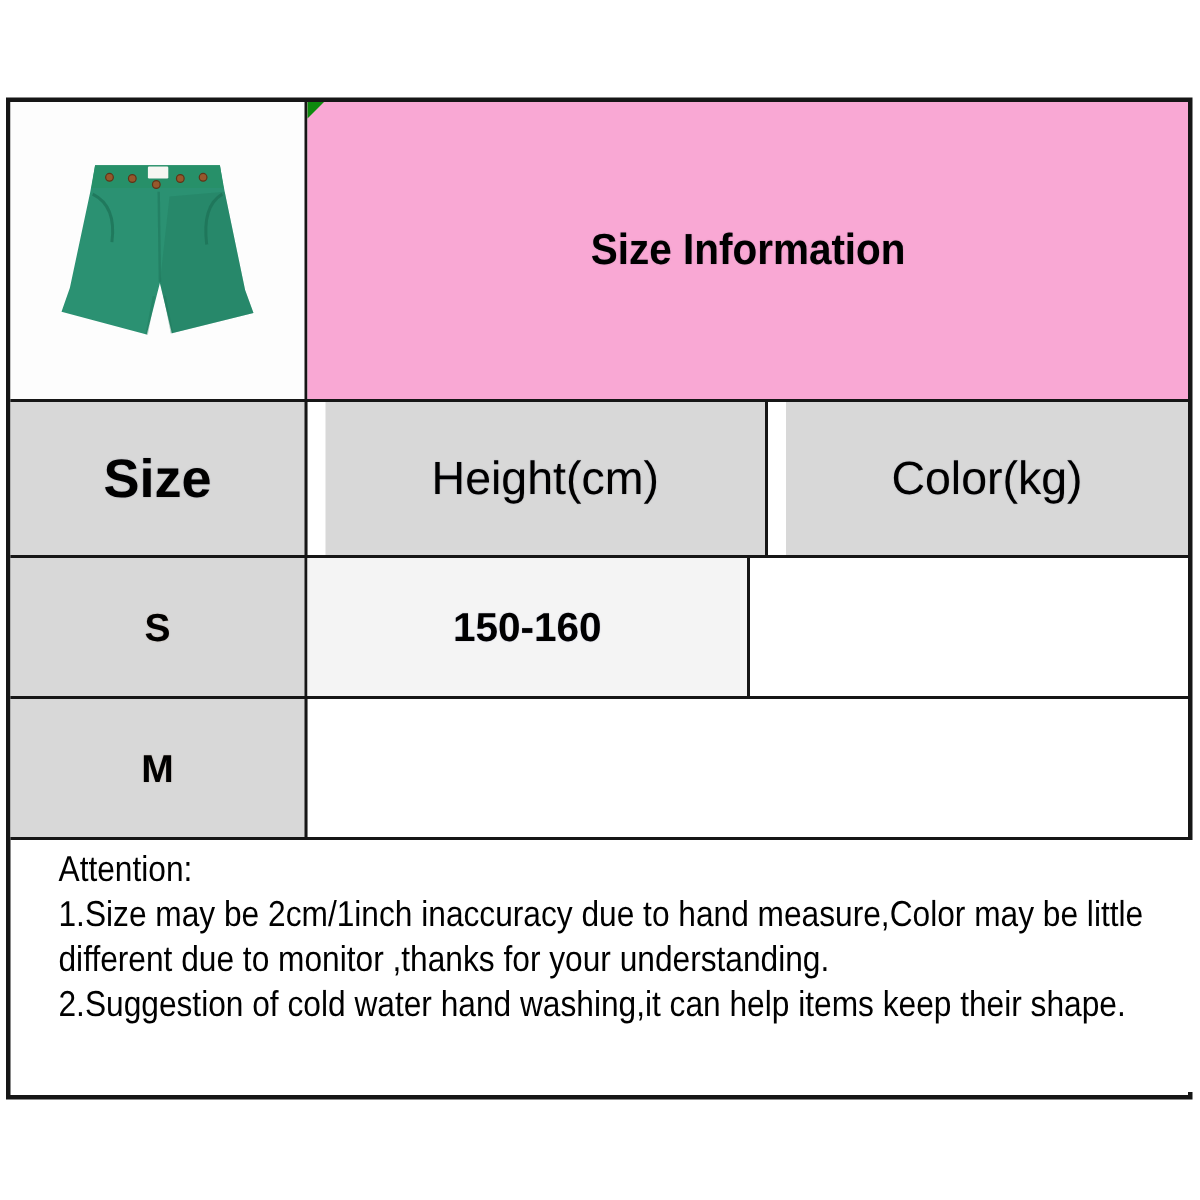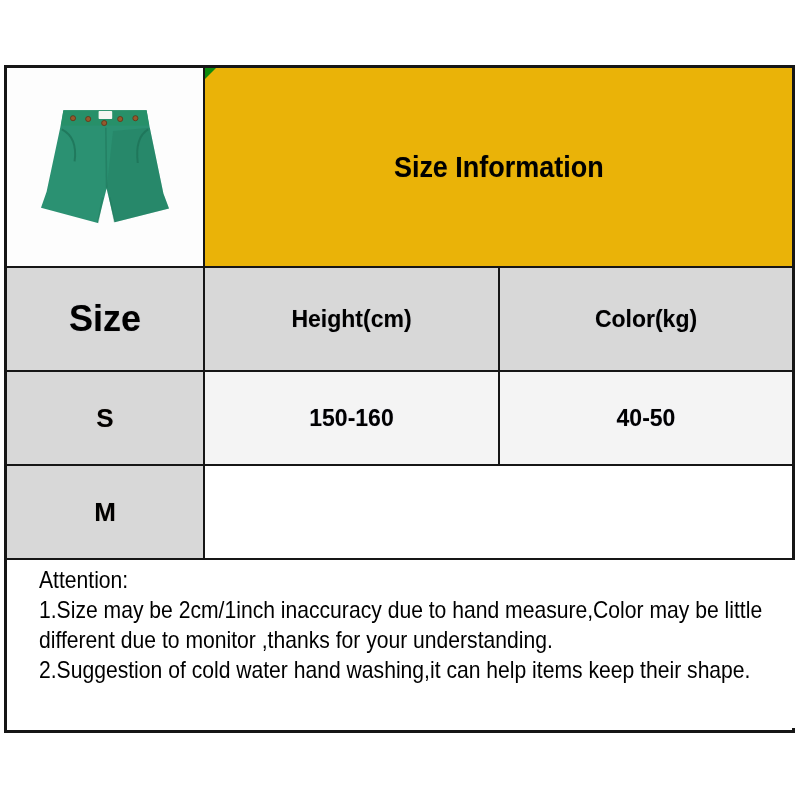--- a/index.html
+++ b/index.html
@@ -6,44 +6,44 @@
   body{
     width:800px;height:800px;background:#ffffff;position:relative;overflow:hidden;
     font-family:"Liberation Sans","DejaVu Sans",sans-serif;color:#000;
   }
   .sheet{
     position:absolute;left:4px;top:65px;width:791px;height:668px;
     box-sizing:border-box;border:3px solid #161616;background:#ffffff;
   }
   .row{display:flex;width:100%;box-sizing:border-box;}
   .row-photo   {height:200px;border-bottom:2px solid #161616;}
-  .row-header  {height:104px;border-bottom:2px solid #161616;}
+  .row-header  {height:104px;border-bottom:2px solid #161616;gap:12px;}
   .row-s       {height:94px; border-bottom:2px solid #161616;}
   .row-m       {height:94px; border-bottom:2px solid #161616;}
   .row-note    {height:168px;margin-left:23px;}
   .cell{
     box-sizing:border-box;display:flex;align-items:center;justify-content:center;
     position:relative;
   }
   .c1{width:198px;border-right:2px solid #161616;}
   .c2{width:295px;}
   .c3{flex:1;}
   .vline{border-right:2px solid #161616;}
   .photo-cell{background:#fdfdfd;}
-  .title-cell{background:#eab308;flex:1;}
+  .title-cell{background:#f9a8d4;flex:1;}
   .gray{background:#d8d8d8;}
   .light{background:#f4f4f4;}
   .title-text{
     font-weight:bold;font-size:29px;letter-spacing:0px;
     transform:scaleX(0.93);text-shadow:0 0 1px rgba(20,20,60,0.25);
   }
-  .colhead{font-weight:bold;font-size:23px;text-shadow:0 0 1px rgba(20,20,60,0.25);}
+  .colhead{font-weight:normal;font-size:31px;text-shadow:0 0 1px rgba(20,20,60,0.25);}
   .colhead-size{font-weight:bold;font-size:36px;text-shadow:0 0 1px rgba(20,20,60,0.3);}
   .rowlabel{font-weight:bold;font-size:26px;text-shadow:0 0 1px rgba(120,60,0,0.3);}
-  .num{font-weight:bold;font-size:23px;text-shadow:0 0 1px rgba(20,20,120,0.25);}
+  .num{font-weight:bold;font-size:27px;text-shadow:0 0 1px rgba(20,20,120,0.25);}
   .corner-marker{
     position:absolute;top:0;left:0;width:0;height:0;
     border-top:11px solid #0e8a0e;border-right:11px solid transparent;
   }
   .note-cell{
     background:#ffffff;flex:1;display:block;padding:5px 9px 0 9px;
   }
   .att-line{
     font-size:24px;line-height:30px;white-space:nowrap;
     transform:scaleX(0.88);transform-origin:0 50%;
@@ -91,21 +91,20 @@
 
   <div class="row row-header">
     <div class="cell c1 gray colhead-size">Size</div>
     <div class="cell c2 gray vline colhead">Height(cm)</div>
     <div class="cell c3 gray colhead">Color(kg)</div>
   </div>
 
   <div class="row row-s">
     <div class="cell c1 gray rowlabel">S</div>
     <div class="cell c2 light vline num">150-160</div>
-    <div class="cell c3 light num">40-50</div>
   </div>
 
   <div class="row row-m">
     <div class="cell c1 gray rowlabel">M</div>
   </div>
 
   <div class="row row-note">
     <div class="note-cell">
       <div class="att-line">Attention:</div>
       <div class="att-line">1.Size may be 2cm/1inch inaccuracy due to hand measure,Color may be little</div>

